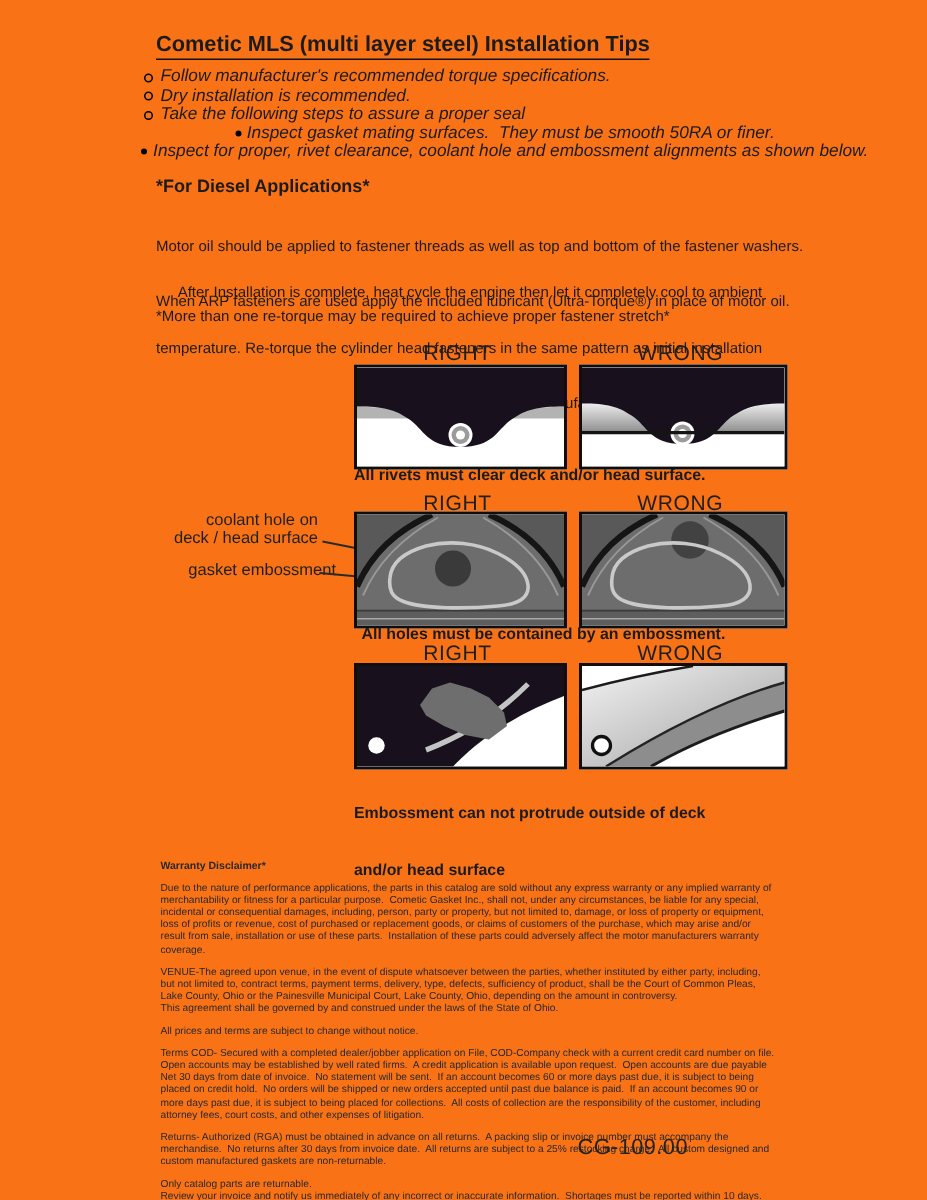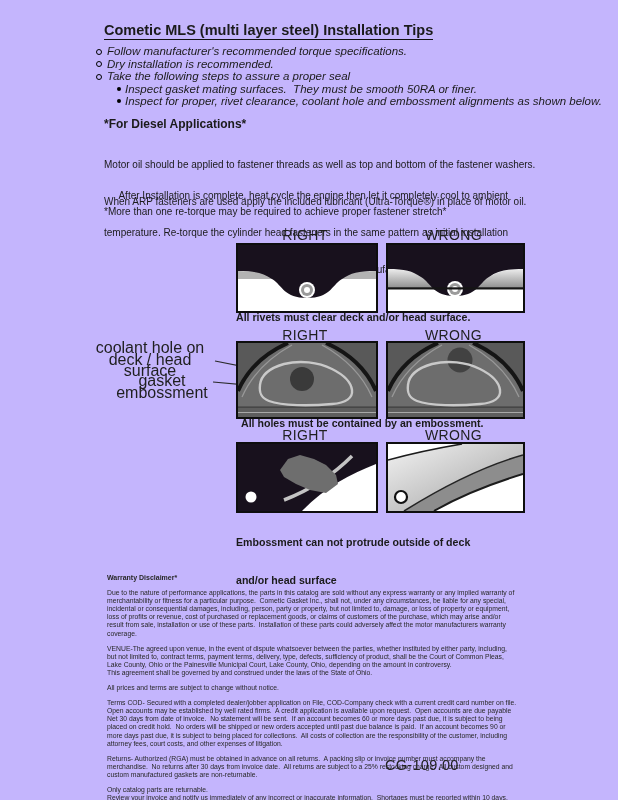--- a/index.html
+++ b/index.html
@@ -1,35 +1,35 @@
 <!DOCTYPE html>
 <html><head>
 <meta charset="utf-8">
 <style>
   html,body{margin:0;padding:0;background:#ffffff;}
   #page{
-    position:relative;width:618px;height:800px;background:#c4b5fd;overflow:hidden;
+    position:relative;width:618px;height:800px;background:#f97316;overflow:hidden;
     font-family:"Liberation Sans", sans-serif;color:#1b1b1b;
   }
   .abs{position:absolute;}
   .doc-title{
     left:104px;top:22px;font-size:14.5px;font-weight:bold;
     border-bottom:1.5px solid #111;padding-bottom:1px;white-space:nowrap;
   }
   .bullets{left:96px;top:45px;width:460px;font-size:11.5px;line-height:12.6px;font-style:italic;}
   .b-row{display:flex;align-items:flex-start;white-space:pre;}
-  .b-row.sub{margin-left:21px;}
+  .b-row.sub{margin-left:21px;justify-content:center;}
   .o-marker{flex:0 0 auto;width:4px;height:4px;border:1px solid #000;border-radius:50%;margin:3.5px 5px 0 0;}
   .f-marker{flex:0 0 auto;width:4px;height:4px;background:#000;border-radius:50%;margin:4px 4px 0 0;}
   .diesel-h{left:104px;top:117px;font-size:12px;font-weight:bold;}
   .para{left:104px;font-size:10px;line-height:12.4px;white-space:pre;}
   .hdr{font-size:14px;letter-spacing:0.4px;text-align:center;color:#1f1f1f;}
   .panel{border:2px solid #0e0e0e;background:#fff;line-height:0;}
   .cap{font-size:10.6px;font-weight:bold;line-height:12.5px;white-space:pre;}
-  .annot{font-size:16px;line-height:11.5px;text-align:center;width:124px;color:#1f1f1f;}
+  .annot{font-size:11px;line-height:11.5px;text-align:right;width:124px;color:#1f1f1f;}
   .warranty{left:107px;top:574px;width:410px;font-size:6.8px;line-height:8.1px;color:#282828;}
   .w-h{font-weight:bold;margin-bottom:7px;font-size:7px;}
   .wpar{margin-top:7px;white-space:pre-wrap;}
   .wtight{margin-top:0;white-space:pre-wrap;}
   .doc-code{left:385px;top:757px;font-size:14.5px;letter-spacing:0.3px;color:#222;}
 </style>
 </head>
 <body>
 
 <div id="page">

